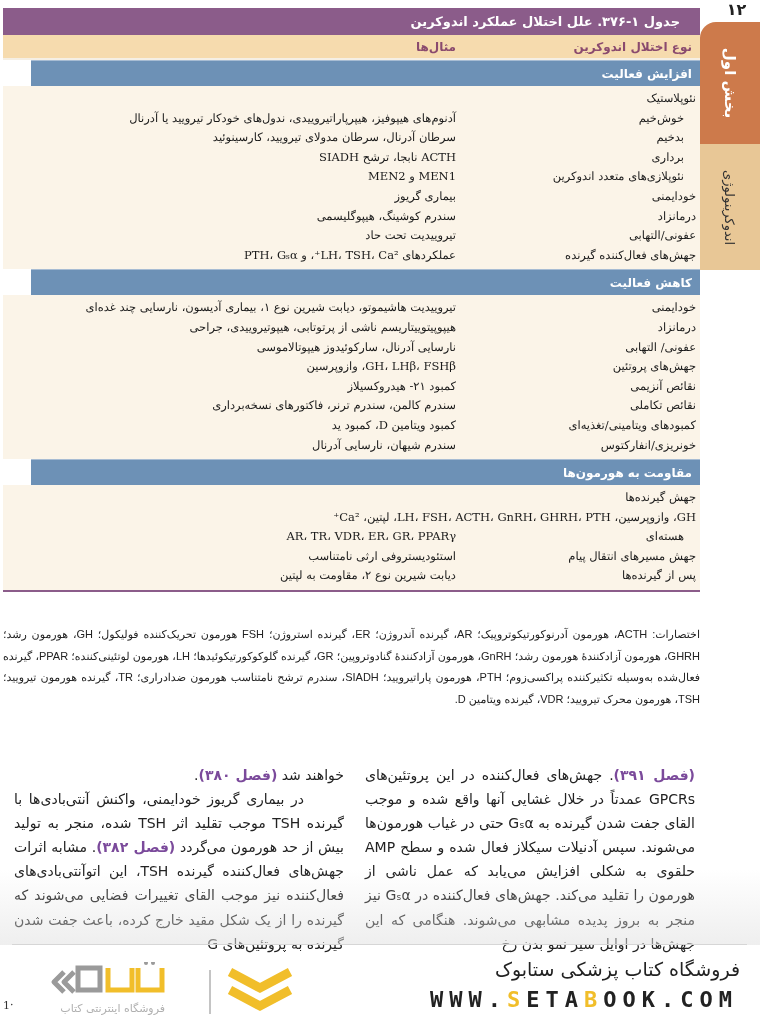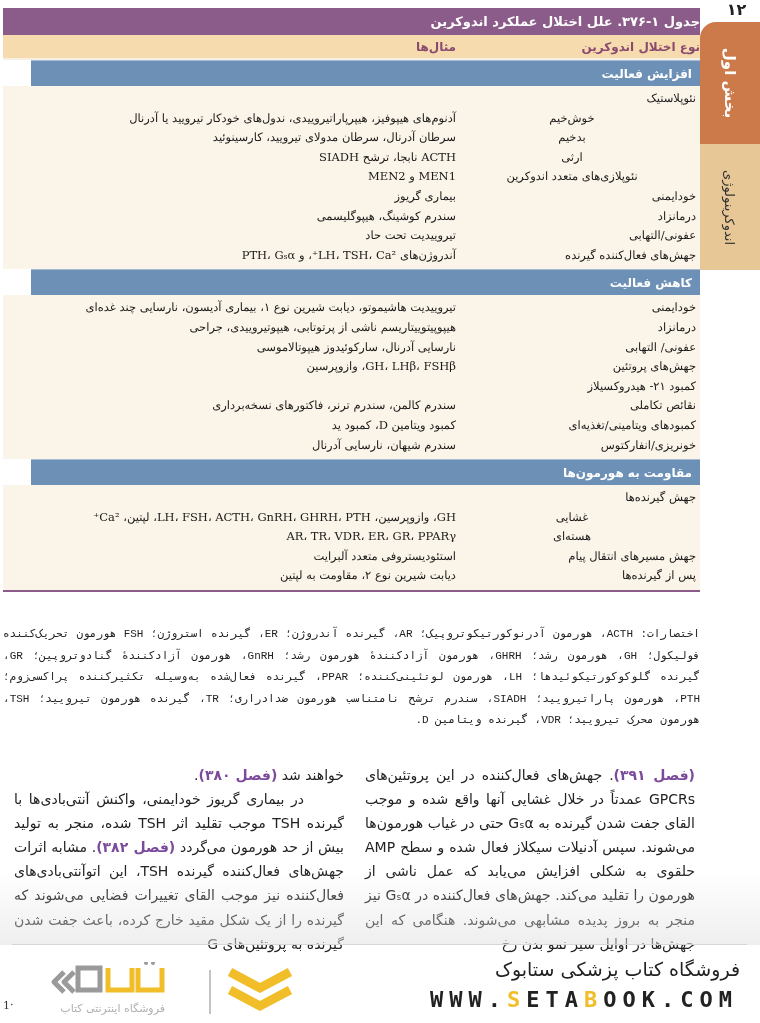--- a/index.html
+++ b/index.html
@@ -10,33 +10,33 @@
 
   .side-tab { position: absolute; left: 700px; width: 60px; direction: rtl; }
   .side-tab-part { top: 22px; height: 122px; background: #cd7a4b; border-top-left-radius: 16px; }
   .side-tab-chapter { top: 144px; height: 126px; background: #e8c796; }
   .side-tab .vlabel { position: absolute; left: 0; top: 0; width: 60px; height: 100%; display: flex; align-items: center; justify-content: center; }
   .side-tab .vlabel span { display: inline-block; transform: rotate(90deg); white-space: nowrap; font-size: 13px; }
   .side-tab-part .vlabel span { color: #ffffff; font-weight: bold; font-size: 15px; }
   .side-tab-chapter .vlabel span { color: #333; }
 
   .table-wrap { position: absolute; left: 3px; top: 8px; width: 697px; direction: rtl; font-family: "DejaVu Sans", sans-serif; }
-  .tbl-title { height: 27px; background: #8b5c8a; color: #ffffff; font-weight: bold; font-size: 13px; line-height: 27px; padding-right: 0; }
+  .tbl-title { height: 27px; background: #8b5c8a; color: #ffffff; font-weight: bold; font-size: 13px; line-height: 27px; padding-right: 20px; }
   .tbl-head { height: 25px; background: #f6dbae; display: flex; font-size: 12px; line-height: 25px; color: #8a4a6e; font-weight: bold; border-bottom: 2px solid #f5efe4; }
-  .tbl-head .c1 { width: 240px; }
+  .tbl-head .c1 { width: 240px; padding-right: 8px; }
   .tbl-head .c2 { flex: 1; padding-right: 4px; font-weight: bold; }
   .section-bar { height: 26px; background: #6d91b6; color: #ffffff; font-weight: bold; font-size: 12px; line-height: 26px; padding-right: 8px; border-top: 1px solid #a7bcd3; margin-left: 28px; }
   .section-body { background: #fbf4e8; padding: 3px 0 4px; }
   .row { display: flex; height: 19.6px; font-size: 11.5px; line-height: 19.6px; font-family: "DejaVu Serif", serif; }
   .row .c1 { width: 240px; padding-right: 4px; white-space: nowrap; overflow: hidden; }
-  .row .c1.sub { padding-right: 16px; text-align: center; }
+  .row .c1.sub { padding-right: 16px; }
   .row .c2 { flex: 1; padding-right: 4px; white-space: nowrap; overflow: hidden; }
   .table-bottom { height: 2px; background: #8b5c8a; }
 
-  .abbrev { position: absolute; left: 3px; top: 624px; width: 697px; direction: rtl; font-family: Liberation Mono, monospace; font-size: 11px; line-height: 21.5px; color: #222; text-align: justify; }
+  .abbrev { position: absolute; left: 3px; top: 624px; width: 697px; direction: rtl; font-family: Liberation Sans, sans-serif; font-size: 11px; line-height: 21.5px; color: #222; text-align: justify; }
 
   .body-col { position: absolute; top: 763px; width: 330px; direction: rtl; font-family: "DejaVu Sans", sans-serif; font-size: 14px; line-height: 24.1px; color: #222; text-align: justify; }
   .body-right { left: 365px; }
   .body-left { left: 14px; }
   .body-col p { margin: 0; }
   .body-col .indent { display: inline-block; width: 40px; }
   .ref { color: #7b4a9b; font-weight: bold; }
   .fade { position: absolute; left: 0; top: 870px; width: 760px; height: 75px; background: linear-gradient(to bottom, rgba(255,255,255,0) 0%, rgba(225,225,225,0.55) 100%); pointer-events: none; }
 
   .footer-line { position: absolute; left: 12px; top: 944px; width: 735px; height: 1px; background: #d6d6d6; }
@@ -79,42 +79,42 @@
         </div>
         <div class="row">
           <div class="c1 sub">خوش‌خیم</div>
           <div class="c2">آدنوم‌های هیپوفیز، هیپرپاراتیروییدی، ندول‌های خودکار تیرویید یا آدرنال</div>
         </div>
         <div class="row">
           <div class="c1 sub">بدخیم</div>
           <div class="c2">سرطان آدرنال، سرطان مدولای تیرویید، کارسینوئید</div>
         </div>
         <div class="row">
-          <div class="c1 sub">ارثی</div>
+          <div class="c1 sub">برداری</div>
           <div class="c2">ACTH نابجا، ترشح SIADH</div>
         </div>
         <div class="row">
           <div class="c1 sub">نئوپلازی‌های متعدد اندوکرین</div>
           <div class="c2">MEN1 و MEN2</div>
         </div>
         <div class="row">
           <div class="c1">خودایمنی</div>
           <div class="c2">بیماری گریوز</div>
         </div>
         <div class="row">
           <div class="c1">درمانزاد</div>
           <div class="c2">سندرم کوشینگ، هیپوگلیسمی</div>
         </div>
         <div class="row">
           <div class="c1">عفونی/التهابی</div>
           <div class="c2">تیروییدیت تحت حاد</div>
         </div>
         <div class="row">
           <div class="c1">جهش‌های فعال‌کننده گیرنده</div>
-          <div class="c2">آندروژن‌های LH، TSH، Ca²⁺، و PTH، Gₛα</div>
+          <div class="c2">عملکرد‌های LH، TSH، Ca²⁺، و PTH، Gₛα</div>
         </div>
       </div>
       <div class="section-bar">کاهش فعالیت</div>
       <div class="section-body">
         <div class="row">
           <div class="c1">خودایمنی</div>
           <div class="c2">تیروییدیت هاشیموتو، دیابت شیرین نوع ۱، بیماری آدیسون، نارسایی چند غده‌ای</div>
         </div>
         <div class="row">
           <div class="c1">درمانزاد</div>
@@ -122,20 +122,21 @@
         </div>
         <div class="row">
           <div class="c1">عفونی/ التهابی</div>
           <div class="c2">نارسایی آدرنال، سارکوئیدوز هیپوتالاموسی</div>
         </div>
         <div class="row">
           <div class="c1">جهش‌های پروتئین</div>
           <div class="c2">GH، LHβ، FSHβ، وازوپرسین</div>
         </div>
         <div class="row">
+          <div class="c1">نقائص آنزیمی</div>
           <div class="c2">کمبود ۲۱- هیدروکسیلاز</div>
         </div>
         <div class="row">
           <div class="c1">نقائص تکاملی</div>
           <div class="c2">سندرم کالمن، سندرم ترنر، فاکتورهای نسخه‌برداری</div>
         </div>
         <div class="row">
           <div class="c1">کمبودهای ویتامینی/تغذیه‌ای</div>
           <div class="c2">کمبود ویتامین D، کمبود ید</div>
         </div>
@@ -144,30 +145,29 @@
           <div class="c2">سندرم شیهان، نارسایی آدرنال</div>
         </div>
       </div>
       <div class="section-bar">مقاومت به هورمون‌ها</div>
       <div class="section-body">
         <div class="row">
           <div class="c1">جهش گیرنده‌ها</div>
           <div class="c2"></div>
         </div>
         <div class="row">
-          <div class="c1 sub">غشایی</div>
           <div class="c2">GH، وازوپرسین، LH، FSH، ACTH، GnRH، GHRH، PTH، لپتین، Ca²⁺</div>
         </div>
         <div class="row">
           <div class="c1 sub">هسته‌ای</div>
           <div class="c2">AR، TR، VDR، ER، GR، PPARγ</div>
         </div>
         <div class="row">
           <div class="c1">جهش مسیرهای انتقال پیام</div>
-          <div class="c2">استئودیستروفی متعدد آلبرایت</div>
+          <div class="c2">استئودیستروفی ارثی نامتناسب</div>
         </div>
         <div class="row">
           <div class="c1">پس از گیرنده‌ها</div>
           <div class="c2">دیابت شیرین نوع ۲، مقاومت به لپتین</div>
         </div>
       </div>
     </div>
   <div class="table-bottom"></div>
 </div>
 

